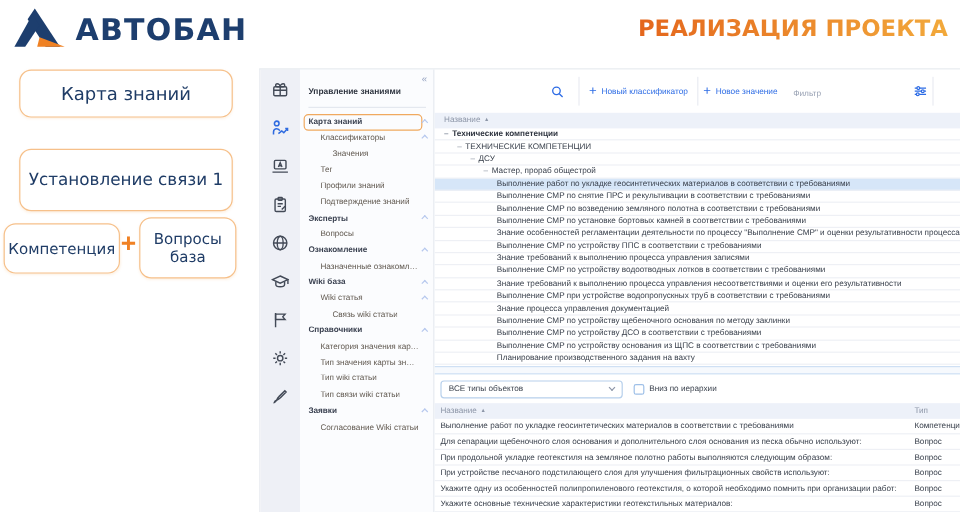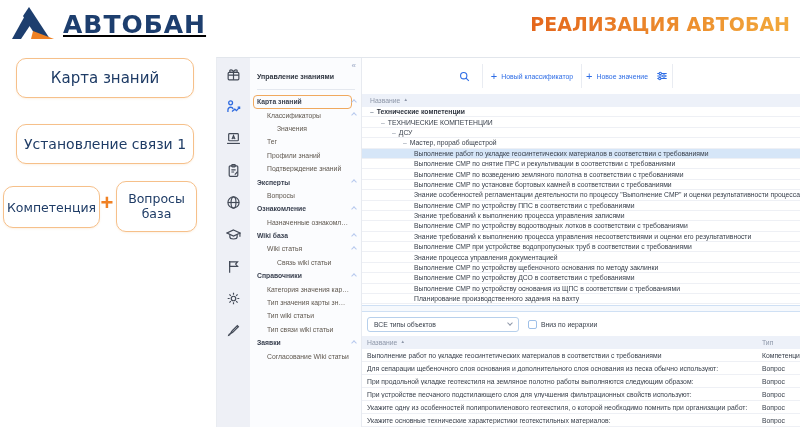--- a/index.html
+++ b/index.html
@@ -1,32 +1,32 @@
 <!DOCTYPE html>
 <html><head>
 <meta charset="utf-8">
 <style>
   * { margin:0; padding:0; box-sizing:border-box; }
   html,body { width:800px; height:427px; }
   body { font-family:"Liberation Sans", sans-serif; background:#fff; position:relative; overflow:hidden; }
   .page { position:absolute; inset:0; background:#fff; }
 
   
-  .logo { position:absolute; left:10px; top:6px; display:flex; align-items:center; gap:9px;text-decoration:underline; }
+  .logo { position:absolute; left:10px; top:6px; display:flex; align-items:center; gap:9px; }
   .brand-text { font-size:25px; font-weight:800; color:#1d3e6e; letter-spacing:1px; font-family:"DejaVu Sans",sans-serif; }
   .main-title { position:absolute; right:10px; top:13px; font-size:19px; font-weight:800;
     font-family:"DejaVu Sans",sans-serif;
     background:linear-gradient(90deg,#e4661c,#f2a93b); -webkit-background-clip:text; background-clip:text; color:transparent; }
 
   
   .callout { position:absolute; background:#fff; border:1.5px solid #f6c08a; border-radius:10px;
     display:flex; align-items:center; justify-content:center; text-align:center;
     color:#1f3c66; font-family:"DejaVu Sans",sans-serif; font-weight:500; box-shadow:0 1px 2px rgba(240,170,90,.15); }
   .co1 { left:16px; top:58px; width:178px; height:40px; font-size:15px; }
-  .co2 { left:16px; top:124px; width:178px; height:40px; font-size:14px; }
+  .co2 { left:16px; top:124px; width:178px; height:52px; font-size:14px; }
   .co3a { left:3px; top:186px; width:97px; height:42px; font-size:12.5px; }
   .co3b { left:116px; top:181px; width:81px; height:51px; font-size:12.5px; line-height:1.15; }
   .co-plus { position:absolute; left:98px; top:190px; width:18px; text-align:center; font-size:22px; font-weight:800; color:#f08124; }
 
   
   .app { position:absolute; left:216px; top:57px; width:584px; height:370px; background:#fff;
     border-top:1px solid #e2e6ec; border-left:1px solid #e9ecf1; display:flex; }
 
   
   .rail { width:33px; background:#eef0f6; display:flex; flex-direction:column; align-items:center; padding-top:9px; gap:17px; flex:none; }
@@ -103,21 +103,21 @@
 <div class="page">
 
   <div class="logo">
     <svg width="44" height="36" viewBox="0 0 44 36">
       <polygon points="19,1 40,33 28,33 13,10" fill="#1d3e6e"></polygon>
       <polygon points="17,6 23,15 11,33 2,33" fill="#1d3e6e"></polygon>
       <polygon points="23,25 44,33 21,33" fill="#ef8123"></polygon>
     </svg>
     <span class="brand-text">АВТОБАН</span>
   </div>
-  <div class="main-title">РЕАЛИЗАЦИЯ АВТОБАН</div>
+  <div class="main-title">РЕАЛИЗАЦИЯ ПРОЕКТА</div>
 
   <div class="callout co1">Карта знаний</div>
   <div class="callout co2">Установление связи 1</div>
   <div class="callout co3a">Компетенция</div>
   <div class="co-plus">+</div>
   <div class="callout co3b">Вопросы база</div>
 
   <div class="app">
 
     <div class="rail">
@@ -283,20 +283,23 @@
         </div>
         <div class="tb-div"></div>
         <div class="tb-btn b1">
           <span class="plus">+</span>
           <span class="lbl">Новый классификатор</span>
         </div>
         <div class="tb-div"></div>
         <div class="tb-btn b2">
           <span class="plus">+</span>
           <span class="lbl">Новое значение</span>
+        </div>
+        <div class="tb-filter">
+          <input type="text" placeholder="Фильтр" style="">
         </div>
         <div class="tb-sliders">
           <svg viewBox="0 0 14 14" fill="none" stroke="#2d6ce5" stroke-width="1.2">
             <path d="M1.5 4h11M1.5 7h11M1.5 10h11"></path>
             <circle cx="5" cy="4" r="1.4" fill="#fff"></circle>
               <circle cx="9.3" cy="7" r="1.4" fill="#fff"></circle>
               <circle cx="4.4" cy="10" r="1.4" fill="#fff"></circle>
           </svg>
         </div>
         <div class="tb-div"></div>

